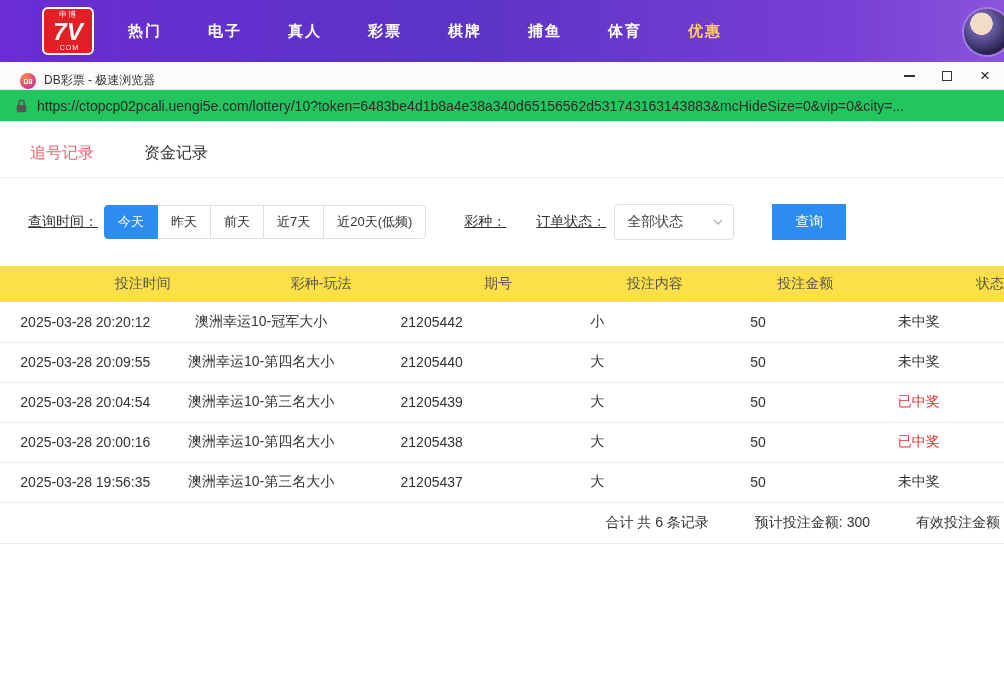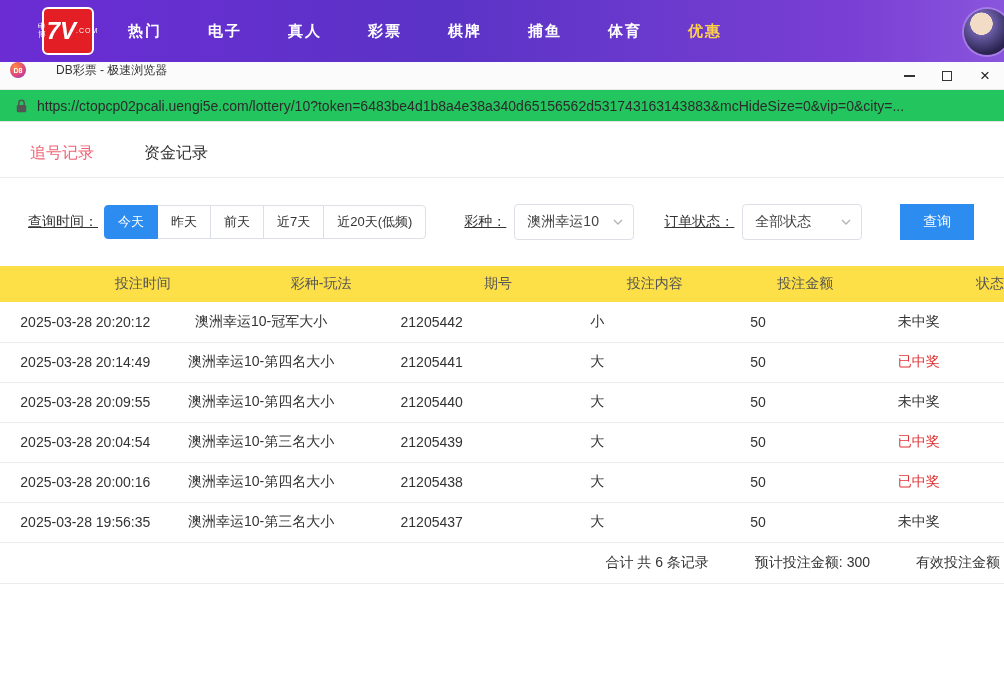--- a/index.html
+++ b/index.html
@@ -20,21 +20,21 @@
     position: relative;
     overflow: hidden;
   }
   .logo {
     margin-left: 42px;
     width: 52px; height: 48px;
     background: #e31e24;
     border: 2px solid #fff;
     border-radius: 6px;
     color: #fff;
-    display: flex; flex-direction: row; align-items: center; justify-content: center;
+    display: flex; flex-direction: column; align-items: center; justify-content: center;
     line-height: 1.05;
     flex: 0 0 auto;
   }
   .logo .badge { font-size: 8px; letter-spacing: 1px; }
   .logo .main  { font-size: 24px; font-weight: bold; font-style: italic; }
   .logo .sub   { font-size: 7px; letter-spacing: 1px; }
   .nav { display: flex; margin-left: 34px; gap: 46px; }
   .nav-item {
     color: #fff; font-size: 15px; font-weight: bold; letter-spacing: 2px;
     cursor: pointer; white-space: nowrap;
@@ -45,23 +45,22 @@
     width: 46px; height: 46px; border-radius: 50%;
     background: radial-gradient(circle at 38% 32%, #f3dcc6 0%, #f3dcc6 26%, #6c5ea8 27%, #2a2450 70%, #171233 100%);
     box-shadow: 0 0 0 2px rgba(255,255,255,0.25);
   }
 
   
   .titlebar {
     height: 28px;
     background: #fbfbfb;
     border-bottom: 1px solid #e8e8e8;
-    display: flex; align-items: flex-start;
-    padding-left: 10px;
-    gap: 22px;
+    display: flex; align-items: flex-end;
+    padding-left: 20px;
   }
   .db-favicon {
     width: 16px; height: 16px; border-radius: 50%;
     background: radial-gradient(circle at 35% 30%, #ff8a3c 0%, #e04a7a 55%, #7a2fd0 100%);
     color: #fff; font-size: 7px; font-weight: bold;
     display: flex; align-items: center; justify-content: center;
     flex: 0 0 auto;
   }
   .win-title { margin-left: 8px; font-size: 12px; color: #333; }
   .win-controls { margin-left: auto; display: flex; height: 100%; }
@@ -217,28 +216,20 @@
   <span class="flabel">查询时间：</span>
   <div class="btn-group">
     <div class="tbtn active">今天</div>
     <div class="tbtn">昨天</div>
     <div class="tbtn">前天</div>
     <div class="tbtn">近7天</div>
     <div class="tbtn">近20天(低频)</div>
   </div>
 
   <span class="flabel ml-lg">彩种：</span>
-  <div class="select">
-    <span>澳洲幸运10</span>
-    <span class="chev">
-      <svg width="10" height="6" viewBox="0 0 10 6">
-          <polyline points="1,1 5,5 9,1" fill="none" stroke="#b4b4b4" stroke-width="1.4"></polyline>
-        </svg>
-    </span>
-  </div>
 
   <span class="flabel ml-md">订单状态：</span>
   <div class="select">
     <span>全部状态</span>
     <span class="chev">
       <svg width="10" height="6" viewBox="0 0 10 6">
           <polyline points="1,1 5,5 9,1" fill="none" stroke="#b4b4b4" stroke-width="1.4"></polyline>
         </svg>
     </span>
   </div>
@@ -268,28 +259,20 @@
   <tbody>
       <tr>
         <td>2025-03-28 20:20:12</td>
         <td>澳洲幸运10-冠军大小</td>
         <td>21205442</td>
         <td>小</td>
         <td>50</td>
         <td>未中奖</td>
       </tr>
       <tr>
-        <td>2025-03-28 20:14:49</td>
-        <td>澳洲幸运10-第四名大小</td>
-        <td>21205441</td>
-        <td>大</td>
-        <td>50</td>
-        <td class="won">已中奖</td>
-      </tr>
-      <tr>
         <td>2025-03-28 20:09:55</td>
         <td>澳洲幸运10-第四名大小</td>
         <td>21205440</td>
         <td>大</td>
         <td>50</td>
         <td>未中奖</td>
       </tr>
       <tr>
         <td>2025-03-28 20:04:54</td>
         <td>澳洲幸运10-第三名大小</td>

